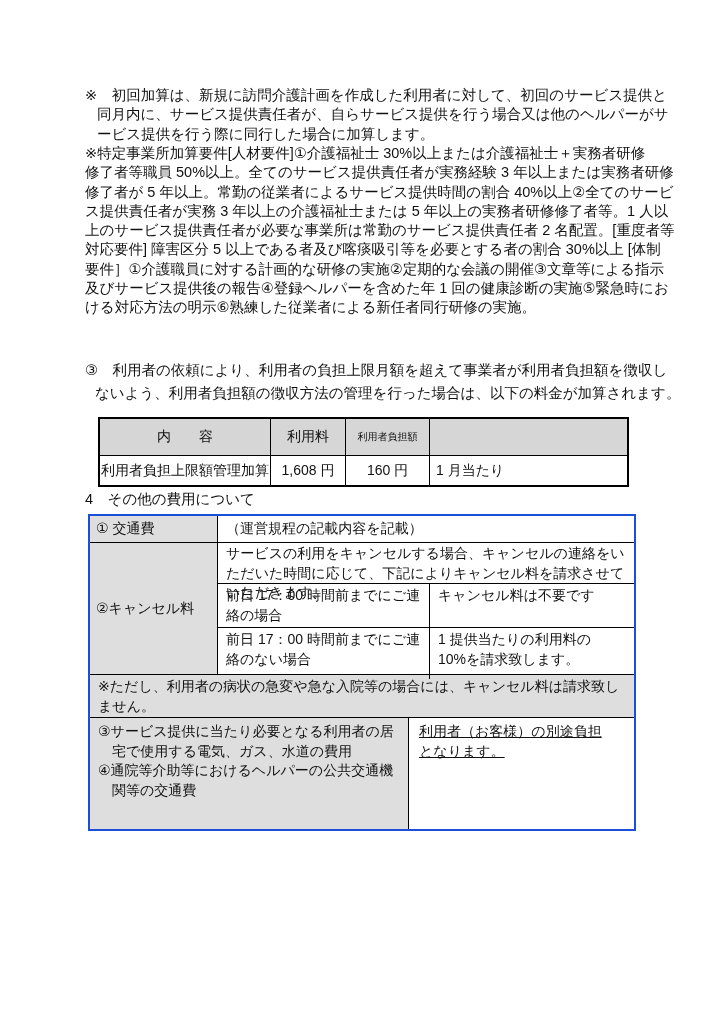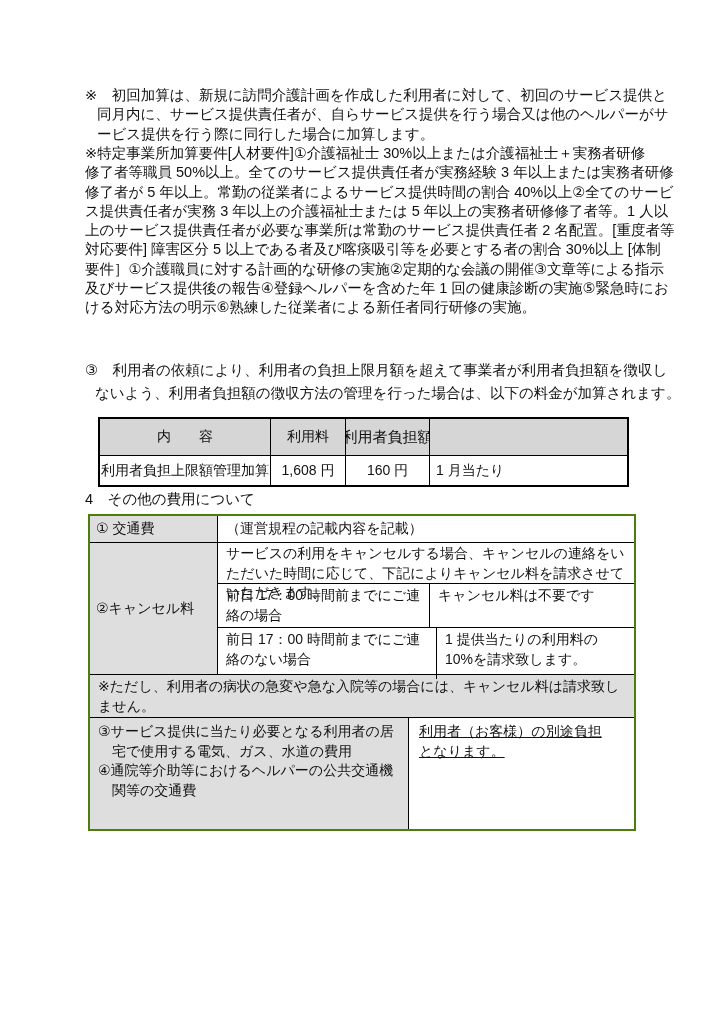--- a/index.html
+++ b/index.html
@@ -30,43 +30,43 @@
     box-sizing:border-box;display:flex;align-items:center;justify-content:center;
     padding:1px 6px;overflow:hidden;white-space:nowrap;
   }
   .t1 .cell + .cell{border-left:1px solid #000;}
   .t1 .hrow{height:36px;background:#d6d6d6;}
   .t1 .drow{height:30px;background:#ffffff;}
   .t1 .c1{width:170px;}
   .t1 .c2{width:75px;}
   .t1 .c3{width:84px;}
   .t1 .c4{flex:1;justify-content:flex-start;}
-  .t1 .small{font-size:15px;}
+  .t1 .small{font-size:10px;}
 
   
   .t2{
     position:absolute;left:88px;top:514px;width:548px;
-    border:2px solid #4d7c0f;box-sizing:border-box;
+    border:2px solid #1d4ed8;box-sizing:border-box;
     font-size:14px;line-height:19.5px;
   }
   .t2 .row{display:flex;box-sizing:border-box;}
   .t2 .row + .row{border-top:1px solid #000;}
   .t2 .labelcell{
     width:128px;background:#dedede;box-sizing:border-box;
     display:flex;align-items:center;padding:2px 6px;white-space:nowrap;
     border-right:1px solid #000;flex-shrink:0;
   }
   .t2 .r1{height:26px;}
   .t2 .r1 .content{flex:1;display:flex;align-items:center;padding:2px 8px;box-sizing:border-box;}
   .t2 .r2{height:132px;}
   .t2 .rightstack{flex:1;display:flex;flex-direction:column;box-sizing:border-box;}
   .t2 .intro{height:40px;box-sizing:border-box;padding:1px 8px;}
   .t2 .condrow{display:flex;box-sizing:border-box;border-top:1px solid #000;flex:0 0 auto;}
   .t2 .cond1{height:44px;}
-  .t2 .cond2{height:52px;gap:7px;}
+  .t2 .cond2{height:52px;}
   .t2 .condcell{width:211px;box-sizing:border-box;padding:2px 8px;flex-shrink:0;}
   .t2 .feecell{flex:1;box-sizing:border-box;padding:2px 8px;border-left:1px solid #000;}
   .t2 .noterow{height:43px;background:#dedede;box-sizing:border-box;padding:2px 8px;display:block;}
   .t2 .r6{height:112px;}
   .t2 .itemscell{
     width:319px;background:#dedede;box-sizing:border-box;
     padding:4px 8px 4px 8px;border-right:1px solid #000;flex-shrink:0;
   }
   .t2 .itemscell .hitem{text-indent:-14px;padding-left:14px;}
   .t2 .sidecell{flex:1;box-sizing:border-box;padding:4px 10px;}

